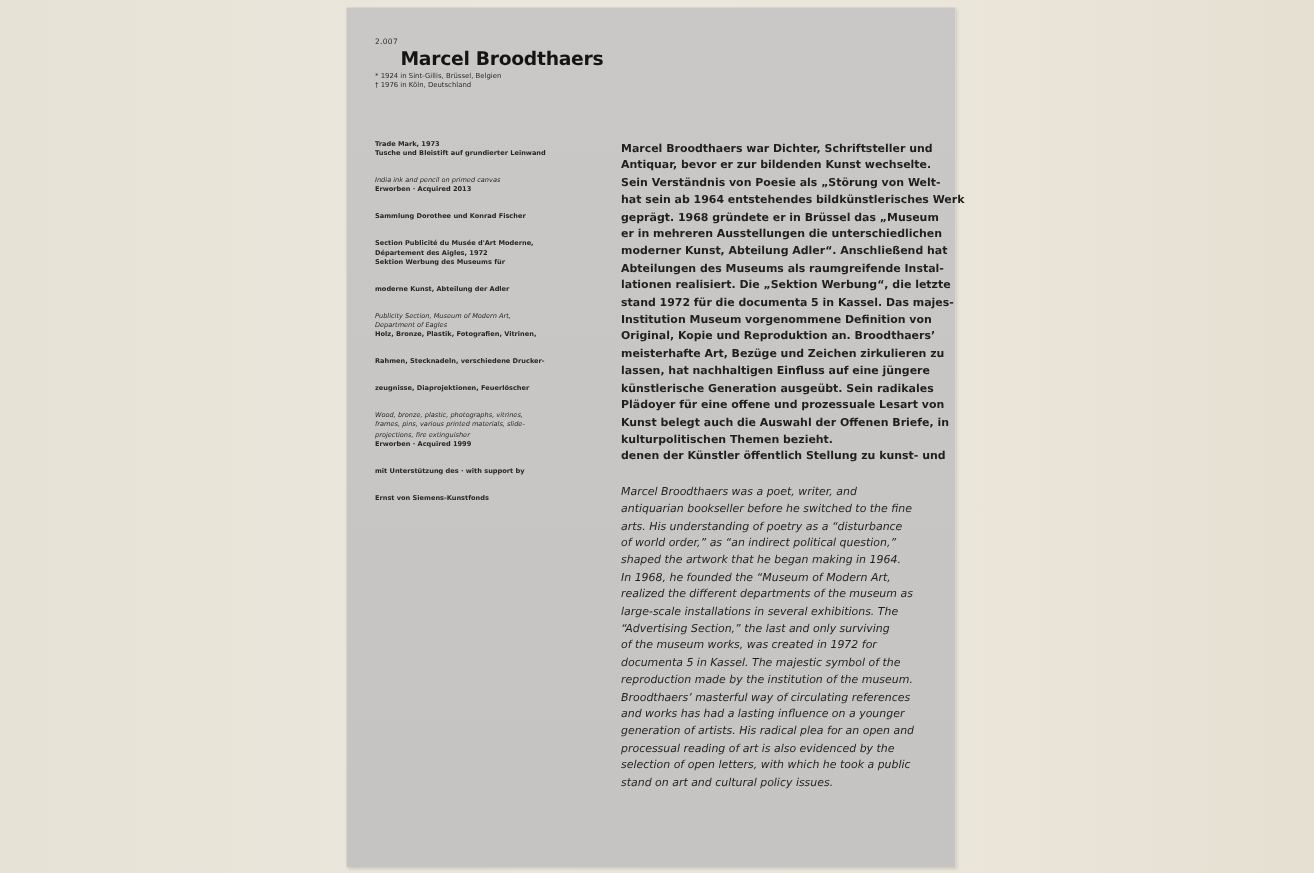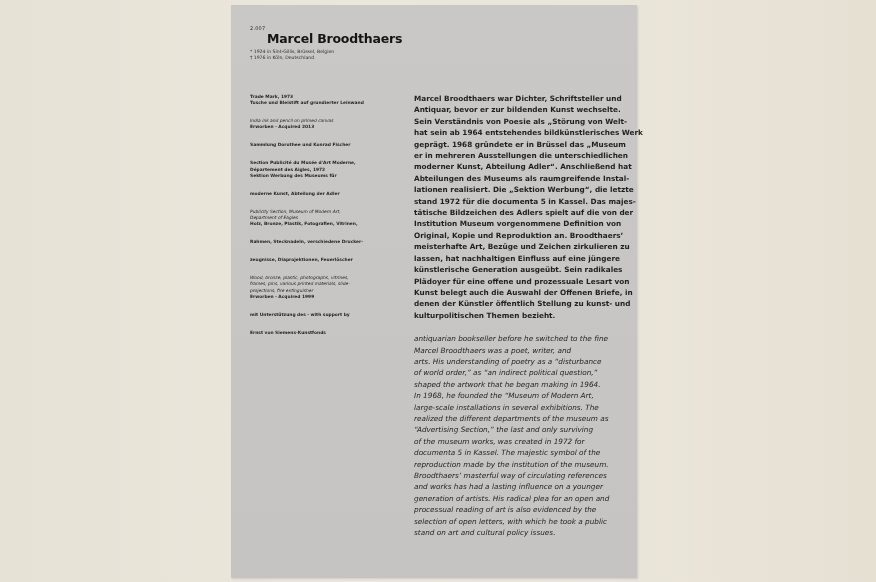--- a/index.html
+++ b/index.html
@@ -122,40 +122,39 @@
         <span class="line">Marcel Broodthaers war Dichter, Schriftsteller und</span>
         <span class="line">Antiquar, bevor er zur bildenden Kunst wechselte.</span>
         <span class="line">Sein Verständnis von Poesie als „Störung von Welt-</span>
         <span class="line">hat sein ab 1964 entstehendes bildkünstlerisches Werk</span>
         <span class="line">geprägt. 1968 gründete er in Brüssel das „Museum</span>
         <span class="line">er in mehreren Ausstellungen die unterschiedlichen</span>
         <span class="line">moderner Kunst, Abteilung Adler“. Anschließend hat</span>
         <span class="line">Abteilungen des Museums als raumgreifende Instal-</span>
         <span class="line">lationen realisiert. Die „Sektion Werbung“, die letzte</span>
         <span class="line">stand 1972 für die documenta 5 in Kassel. Das majes-</span>
-        <span class="line">tätische Bildzeichen des Adlers spielt auf die von der</span>
         <span class="line">Institution Museum vorgenommene Definition von</span>
         <span class="line">Original, Kopie und Reproduktion an. Broodthaers’</span>
         <span class="line">meisterhafte Art, Bezüge und Zeichen zirkulieren zu</span>
         <span class="line">lassen, hat nachhaltigen Einfluss auf eine jüngere</span>
         <span class="line">künstlerische Generation ausgeübt. Sein radikales</span>
         <span class="line">Plädoyer für eine offene und prozessuale Lesart von</span>
         <span class="line">Kunst belegt auch die Auswahl der Offenen Briefe, in</span>
+        <span class="line">kulturpolitischen Themen bezieht.</span>
         <span class="line">denen der Künstler öffentlich Stellung zu kunst- und</span>
-        <span class="line">kulturpolitischen Themen bezieht.</span>
       </div>
     <div class="en-text" id="text-en">
+        <span class="line">Marcel Broodthaers was a poet, writer, and</span>
         <span class="line">antiquarian bookseller before he switched to the fine</span>
-        <span class="line">Marcel Broodthaers was a poet, writer, and</span>
         <span class="line">arts. His understanding of poetry as a “disturbance</span>
         <span class="line">of world order,” as “an indirect political question,”</span>
         <span class="line">shaped the artwork that he began making in 1964.</span>
         <span class="line">In 1968, he founded the “Museum of Modern Art,</span>
+        <span class="line">realized the different departments of the museum as</span>
         <span class="line">large-scale installations in several exhibitions. The</span>
-        <span class="line">realized the different departments of the museum as</span>
         <span class="line">“Advertising Section,” the last and only surviving</span>
         <span class="line">of the museum works, was created in 1972 for</span>
         <span class="line">documenta 5 in Kassel. The majestic symbol of the</span>
         <span class="line">reproduction made by the institution of the museum.</span>
         <span class="line">Broodthaers’ masterful way of circulating references</span>
         <span class="line">and works has had a lasting influence on a younger</span>
         <span class="line">generation of artists. His radical plea for an open and</span>
         <span class="line">processual reading of art is also evidenced by the</span>
         <span class="line">selection of open letters, with which he took a public</span>
         <span class="line">stand on art and cultural policy issues.</span>

